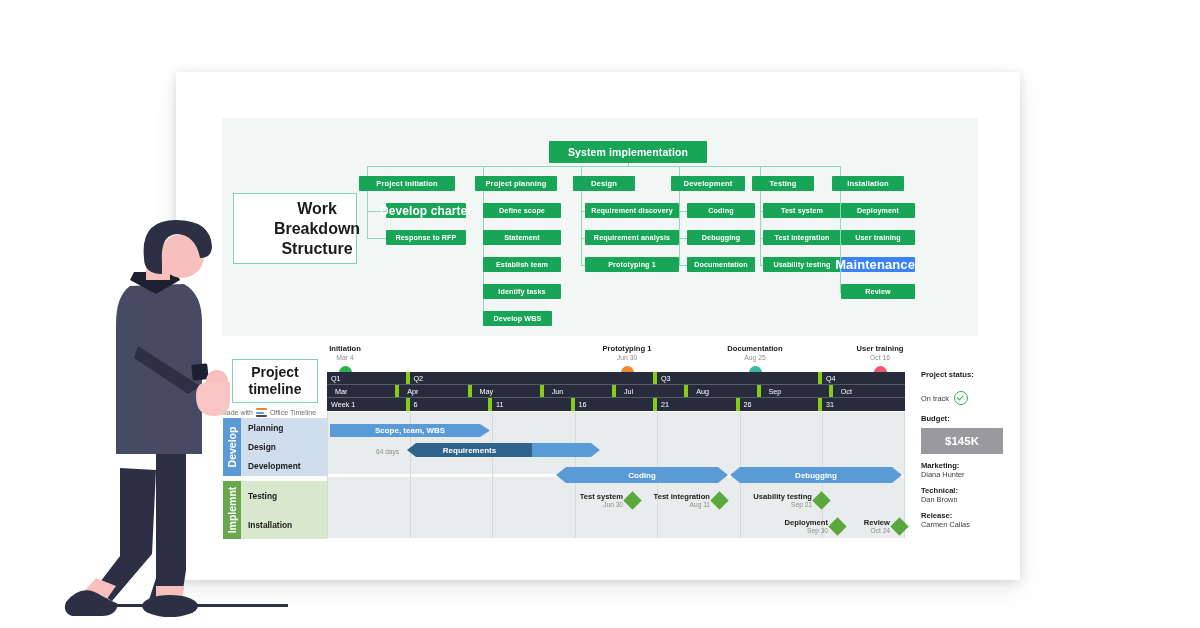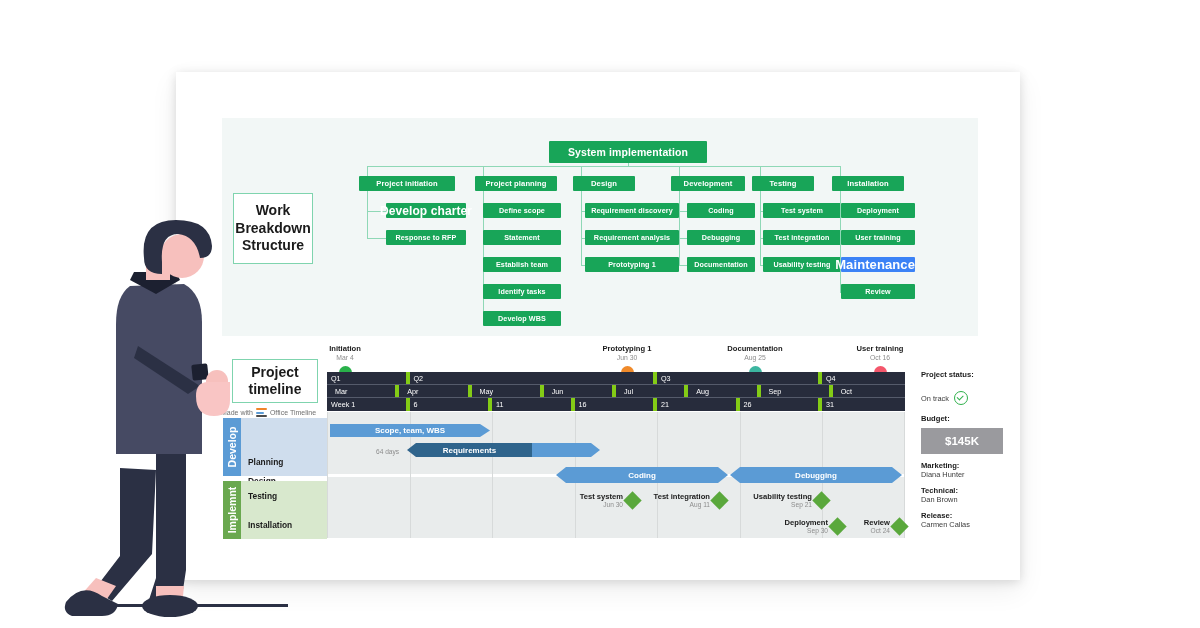--- a/index.html
+++ b/index.html
@@ -21,21 +21,21 @@
   
   .wbs-panel{
     position:absolute;left:222px;top:118px;width:756px;height:218px;
     background:#f2f7f6;
   }
   .label-box{
     position:absolute;background:#ffffff;border:1px solid #7fd4ae;
     display:flex;align-items:center;justify-content:center;text-align:center;
     font-weight:bold;color:#1b1b1b;line-height:1.25;
   }
-  #wbs-label{left:233px;top:193px;width:78px;height:69px;font-size:14px;}
+  #wbs-label{left:233px;top:193px;width:78px;height:69px;font-size:16px;padding-left:44px;}
   #timeline-label{left:232px;top:359px;width:84px;height:42px;font-size:14px;}
 
   .node{
     position:absolute;background:#18a558;color:#fff;font-weight:bold;
     display:flex;align-items:center;justify-content:center;text-align:center;
     font-size:7.4px;letter-spacing:.1px;white-space:nowrap;border-radius:1px;
   }
   .node.root{font-size:10.5px;background:#18a558;}
   .node.lvl1{font-size:7.6px;}
   .conn{position:absolute;background:#8fd8b6;}
@@ -162,21 +162,21 @@
       </div>
       <div class="conn h" style="left: 483px; top: 264.5px; width: 0px; height: 1px;"></div>
       <div class="node" style="left: 483px; top: 257px; width: 78px; height: 15px; background: rgb(24, 165, 88); font-size: 7.2px;">
         <span>Establish team</span>
       </div>
       <div class="conn h" style="left: 483px; top: 291.5px; width: 0px; height: 1px;"></div>
       <div class="node" style="left: 483px; top: 284px; width: 78px; height: 15px; background: rgb(24, 165, 88); font-size: 7.2px;">
         <span>Identify tasks</span>
       </div>
       <div class="conn h" style="left: 483px; top: 318.5px; width: 0px; height: 1px;"></div>
-      <div class="node" style="left: 483px; top: 311px; width: 78px; height: 15px; background: rgb(24, 165, 88); font-size: 7.2px;">
+      <div class="node" style="left: 483px; top: 311px; width: 69px; height: 15px; background: rgb(24, 165, 88); font-size: 7.2px;">
         <span>Develop WBS</span>
       </div>
       <div class="conn v" style="left: 581px; top: 166px; width: 1px; height: 10px;"></div>
       <div class="node lvl1" style="left: 573px; top: 176px; width: 62px; height: 15px; background: rgb(24, 165, 88); font-size: 7.6px;">
         <span>Design</span>
       </div>
       <div class="conn v" style="left: 581px; top: 191px; width: 1px; height: 73.5px;"></div>
       <div class="conn h" style="left: 581px; top: 210.5px; width: 4px; height: 1px;"></div>
       <div class="node" style="left: 585px; top: 203px; width: 94px; height: 15px; background: rgb(24, 165, 88); font-size: 7.2px;">
         <span>Requirement discovery</span>
@@ -329,21 +329,21 @@
   </div>
 
   <div class="catcol" style="left:223px;top:418px;height:58px;background:#5b9bd5;">
     <span>Develop</span>
   </div>
   <div class="catcol" style="left:223px;top:481px;height:58px;background:#6aa84f;">
     <span>Implemnt</span>
   </div>
 
   <div class="rowlabels" style="top:418px;height:58px;background:#cfdded;">
-    <div class="rowlabel" style="height:19.3px;margin-top:34px;">Planning</div>
+    <div class="rowlabel" style="height:19.3px;">Planning</div>
     <div class="rowlabel" style="height:19.3px;">Design</div>
     <div class="rowlabel" style="height:19.3px;">Development</div>
   </div>
   <div class="rowlabels" style="top:481px;height:58px;background:#d8e8cd;">
     <div class="rowlabel" style="height:29px;">Testing</div>
     <div class="rowlabel" style="height:29px;">Installation</div>
   </div>
 
   <div class="bar" style="left:330px;top:424px;width:160px;height:13px;">
     <svg class="barshape" viewBox="0 0 160 13" preserveAspectRatio="none">

